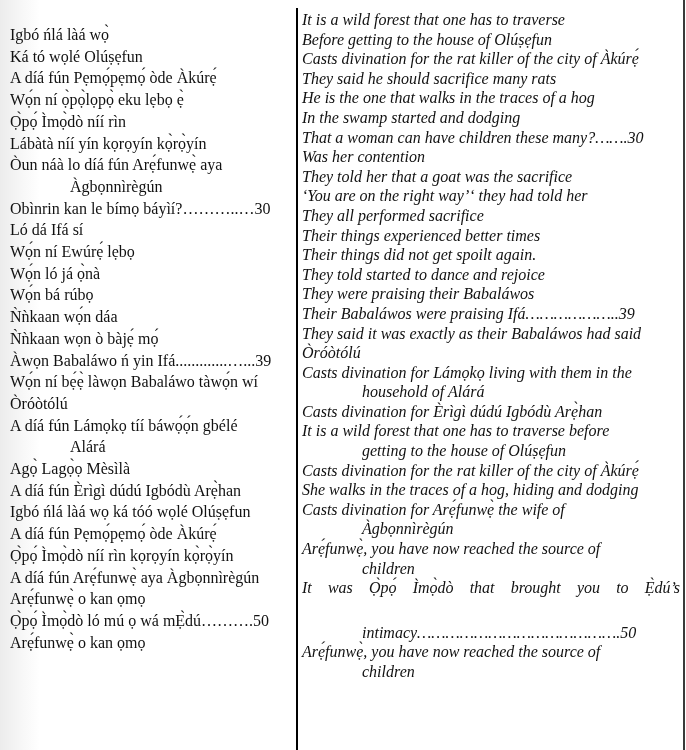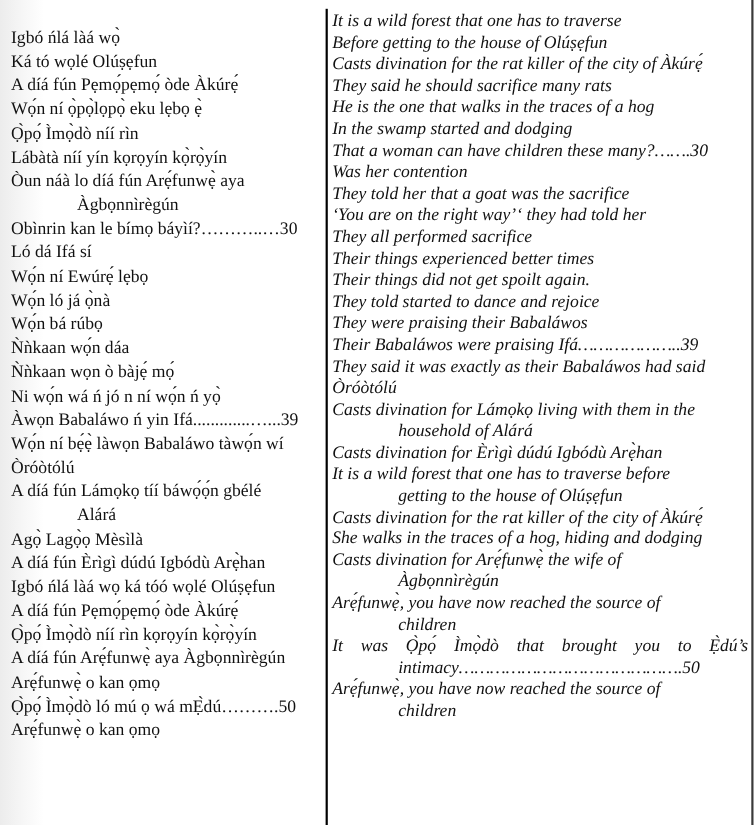--- a/index.html
+++ b/index.html
@@ -79,21 +79,20 @@
     <div class="line"><span>Ọ̀pọ́ Ìmọ̀dò níí rìn</span></div>
     <div class="line"><span>Lábàtà níí yín kọrọyín kọ̀rọ̀yín</span></div>
     <div class="line"><span>Òun náà lo díá fún Arẹ́funwẹ̀ aya</span><span class="indent">Àgbọnnìrègún</span></div>
     <div class="line"><span>Obìnrin kan le bímọ báyìí?………..…30</span></div>
     <div class="line"><span>Ló dá Ifá sí</span></div>
     <div class="line"><span>Wọ́n ní Ewúrẹ́ lẹbọ</span></div>
     <div class="line"><span>Wọ́n ló já ọ̀nà</span></div>
     <div class="line"><span>Wọ́n bá rúbọ</span></div>
     <div class="line"><span>Ǹǹkaan wọ́n dáa</span></div>
     <div class="line"><span>Ǹǹkaan wọn ò bàjẹ́ mọ́</span></div>
-    <div class="line"><span>Ni wọ́n wá ń jó n ní wọ́n ń yọ̀</span></div>
     <div class="line"><span>Àwọn Babaláwo ń yin Ifá.............…...39</span></div>
     <div class="line"><span>Wọ́n ní bẹ́ẹ̀ làwọn Babaláwo tàwọ́n wí</span></div>
     <div class="line"><span>Òróòtólú</span></div>
     <div class="line"><span>A díá fún Lámọkọ tíí báwọ́ọ́n gbélé</span><span class="indent">Alárá</span></div>
     <div class="line"><span>Agọ̀ Lagọ̀ọ Mèsìlà</span></div>
     <div class="line"><span>A díá fún Èrìgì dúdú Igbódù Arẹ̀han</span></div>
     <div class="line"><span>Igbó ńlá làá wọ ká tóó wọlé Olúṣẹfun</span></div>
     <div class="line"><span>A díá fún Pẹmọ́pẹmọ́ òde Àkúrẹ́</span></div>
     <div class="line"><span>Ọ̀pọ́ Ìmọ̀dò níí rìn kọrọyín kọ̀rọ̀yín</span></div>
     <div class="line"><span>A díá fún Arẹ́funwẹ̀ aya Àgbọnnìrègún</span></div>
@@ -121,16 +120,16 @@
     <div class="line"><span>Their Babaláwos were praising Ifá………………..39</span></div>
     <div class="line"><span>They said it was exactly as their Babaláwos had said</span></div>
     <div class="line"><span>Òróòtólú</span></div>
     <div class="line"><span>Casts divination for Lámọkọ living with them in the</span><span class="indent">household of Alárá</span></div>
     <div class="line"><span>Casts divination for Èrìgì dúdú Igbódù Arẹ̀han</span></div>
     <div class="line"><span>It is a wild forest that one has to traverse before</span><span class="indent">getting to the house of Olúṣẹfun</span></div>
     <div class="line"><span>Casts divination for the rat killer of the city of Àkúrẹ́</span></div>
     <div class="line"><span>She walks in the traces of a hog, hiding and dodging</span></div>
     <div class="line"><span>Casts divination for Arẹ́funwẹ̀ the wife of</span><span class="indent">Àgbọnnìrègún</span></div>
     <div class="line"><span>Arẹ́funwẹ̀, you have now reached the source of</span><span class="indent">children</span></div>
-    <div class="line justified"><span>It was Ọ̀pọ́ Ìmọ̀dò that brought you to Ẹ̀dú’s</span><span class="indent" style="text-align: left; text-align-last: left;">intimacy…………………………………….50</span></div>
+    <div class="line justified"><span>It was Ọ̀pọ́ Ìmọ̀dò that brought you to Ẹ̀dú’s</span><span class="indent" style="text-align: left; text-align-last: left; margin-top: 25px;">intimacy…………………………………….50</span></div>
     <div class="line"><span>Arẹ́funwẹ̀, you have now reached the source of</span><span class="indent">children</span></div>
   </div>
 <div class="right-border"></div>
 
 </body></html>

